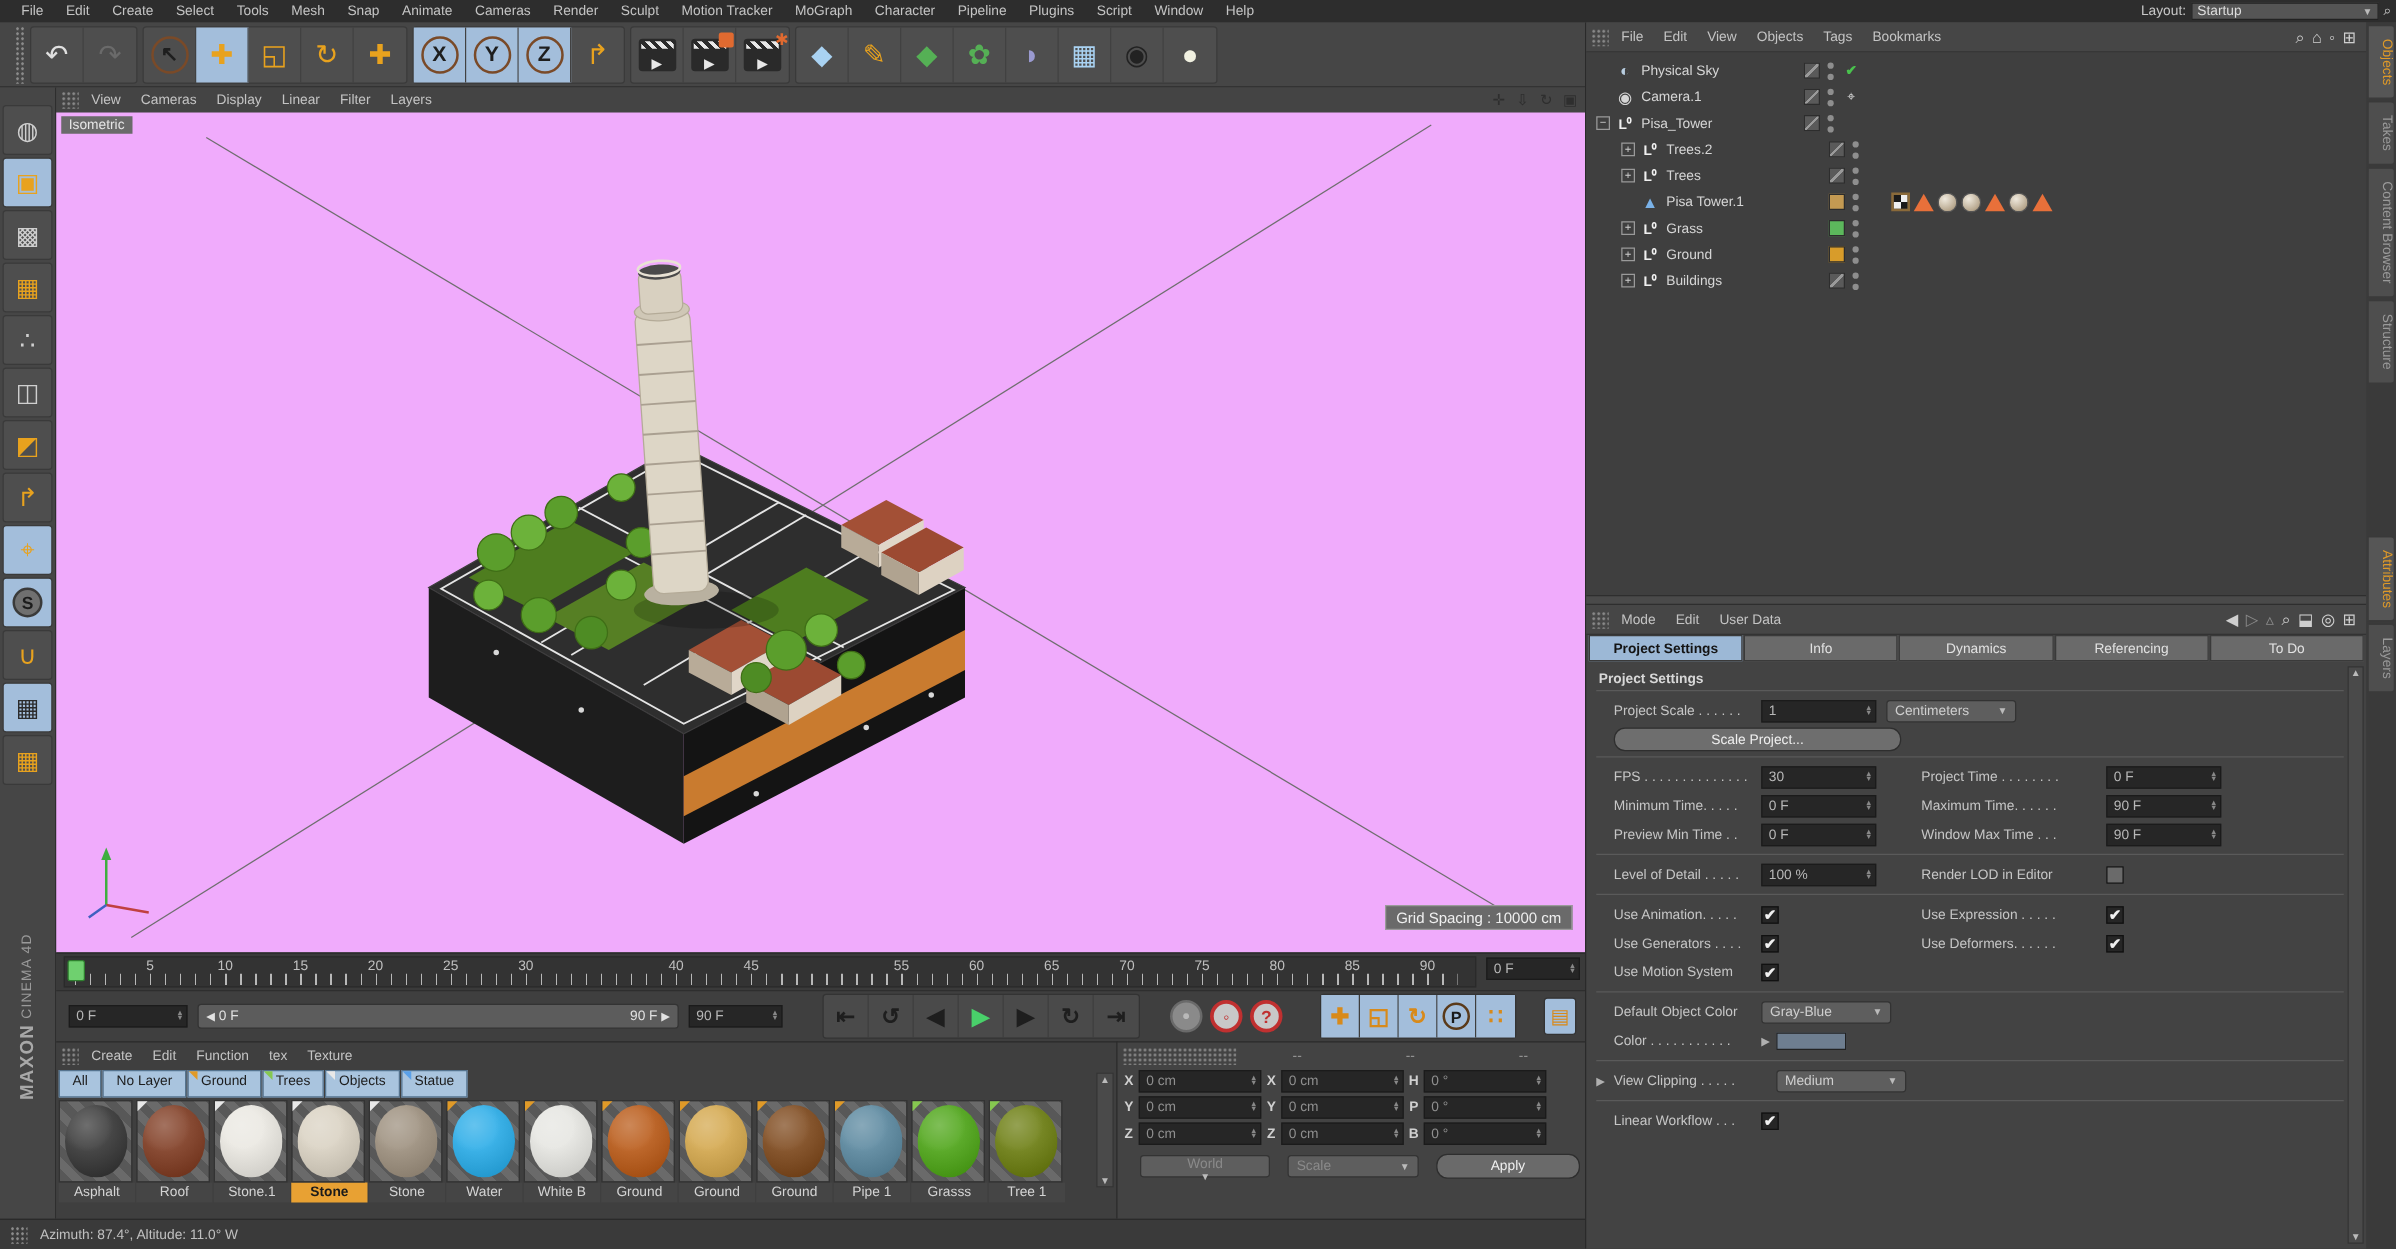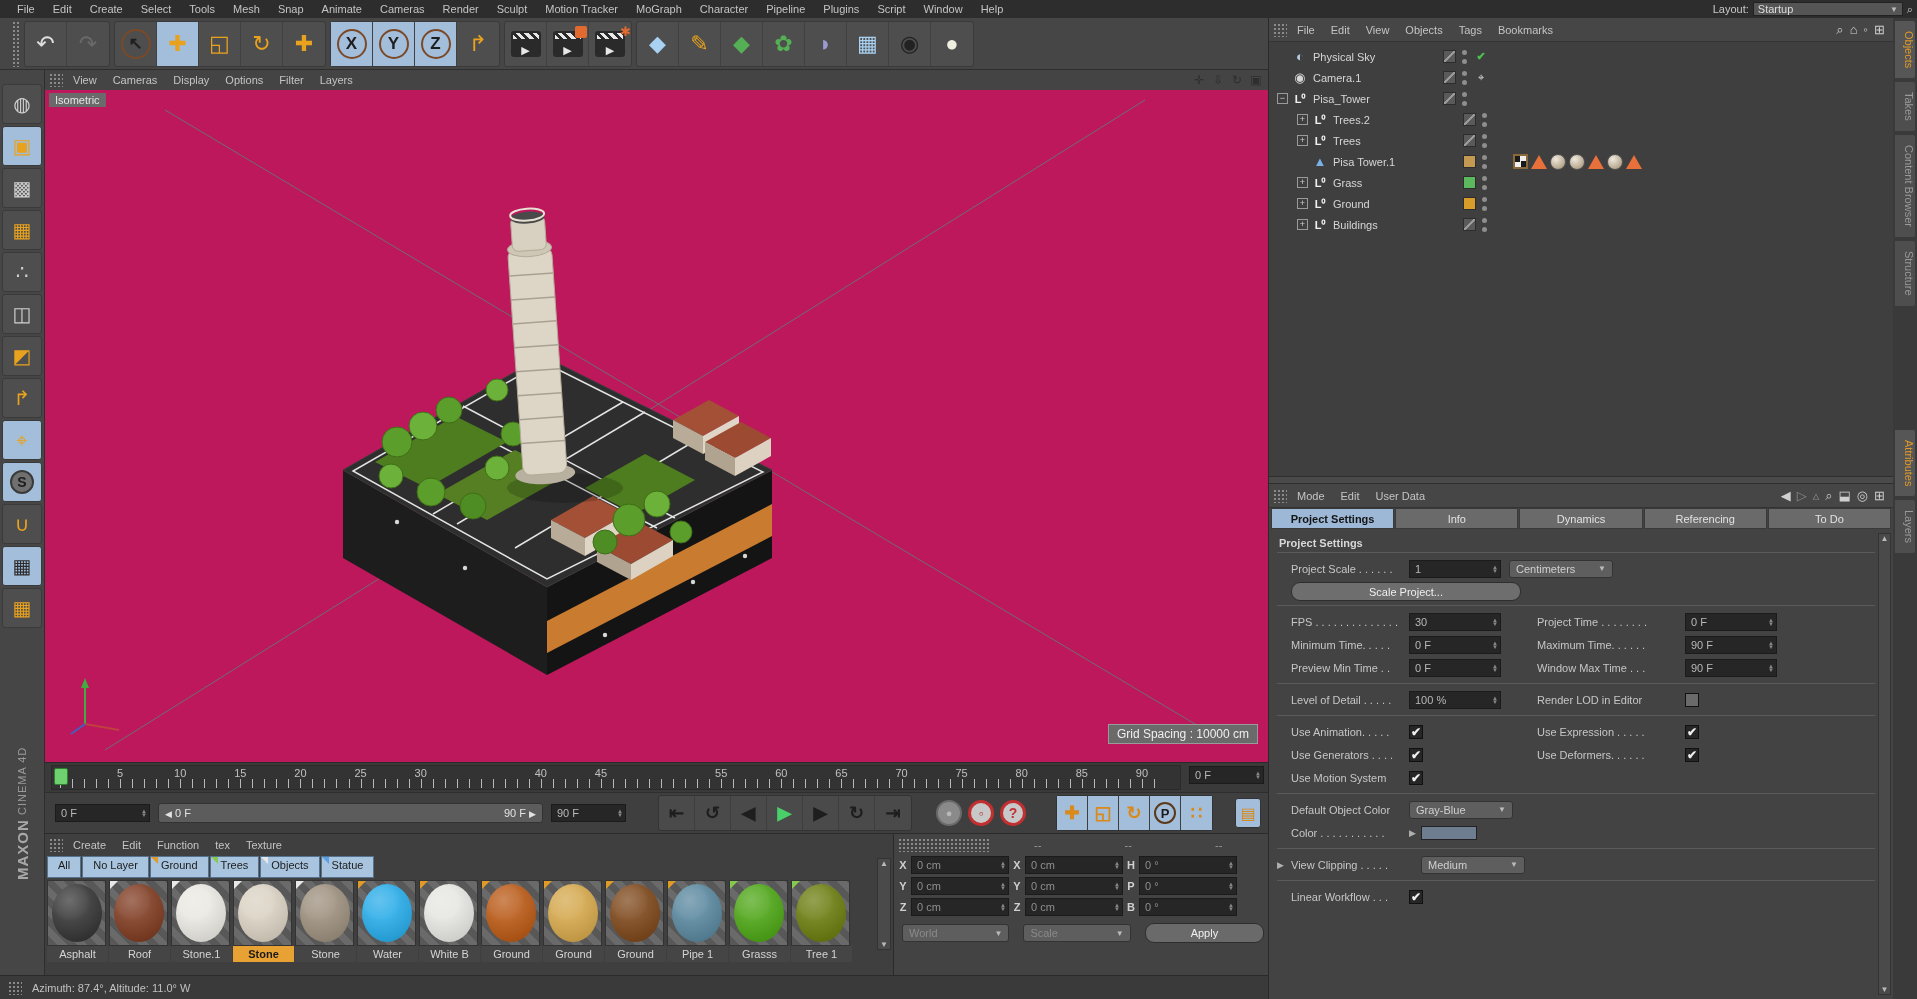--- a/index.html
+++ b/index.html
@@ -58,21 +58,21 @@
     color:#9a9a9a; letter-spacing:1px; }
   #brand b { font-size:15px; color:#a8a8a8; }
   #brand span { font-size:11px; }
 
   
   #viewport { left:45px; top:70px; width:1223px; height:692px; background:#3f3f3f; }
   #vpmenu { position:absolute; top:0; left:0; right:0; height:20px; display:flex; align-items:center; gap:2px; padding-left:4px; background:#444; }
   #vpmenu .mi { padding:1px 8px; color:#c4c4c4; }
   #vpicons { margin-left:auto; display:flex; gap:3px; padding-right:4px; }
   #vpicons .vpi { width:16px; height:16px; display:flex; align-items:center; justify-content:center; color:#2e2e2e; font-size:12px; }
-  #vpcanvas { position:absolute; top:20px; left:0; width:1223px; height:672px; background:#be185d; overflow:hidden; }
+  #vpcanvas { position:absolute; top:20px; left:0; width:1223px; height:672px; background:#f0abfc; overflow:hidden; }
   #isolabel { position:absolute; top:3px; left:4px; background:#6a6a6a; padding:1px 6px; color:#e6e6e6; }
   #gridlabel { position:absolute; right:10px; bottom:18px; background:#6a6a6a; border:1px solid #9a9a9a; padding:2px 8px; color:#efefef; font-size:12px; }
   #axisgizmo { position:absolute; left:22px; bottom:20px; }
 
   
   #timeline { left:45px; top:762px; width:1223px; height:30px; background:#3a3a3a; border-top:1px solid #2a2a2a;
     display:flex; align-items:stretch; }
   #ruler { position:relative; flex:1; margin:2px 4px 2px 6px; background:#333;
     border:1px solid #2a2a2a; }
   #ruler .tick-labels { position:absolute; left:8px; right:14px; top:1px; height:13px; }
@@ -323,21 +323,21 @@
     </div>
   </div>
 
   <div id="viewport" class="abs">
     <div id="vpmenu">
       <span class="handle-s"></span>
       <span id="vpmenu-items" style="display:flex;">
           <span class="mi">View</span>
           <span class="mi">Cameras</span>
           <span class="mi">Display</span>
-          <span class="mi">Options</span>
+          <span class="mi">Linear</span>
           <span class="mi">Filter</span>
           <span class="mi">Layers</span>
         </span>
       <span id="vpicons">
           <span class="vpi">✛</span>
           <span class="vpi">⇩</span>
           <span class="vpi">↻</span>
           <span class="vpi">▣</span>
         </span>
     </div>
@@ -672,21 +672,21 @@
             <span class="ar">▲<br>▼</span>
           </span>
           <span class="axl">B</span>
           <span class="spin">
             <span>0 °</span>
             <span class="ar">▲<br>▼</span>
           </span>
         </div>
       </div>
     <div class="foot">
-      <span class="dd dim" style="width:108px; margin-left:4px;">
+      <span class="dd dim" style="width:108px; margin-left:14px;flex-direction:column;">
         <span>World</span>
           <span class="caret">▼</span>
         </span>
       <span class="dd dim" style="width:108px;">
         <span>Scale</span>
           <span class="caret">▼</span>
         </span>
       <span id="apply-btn">Apply</span>
     </div>
   </div>

